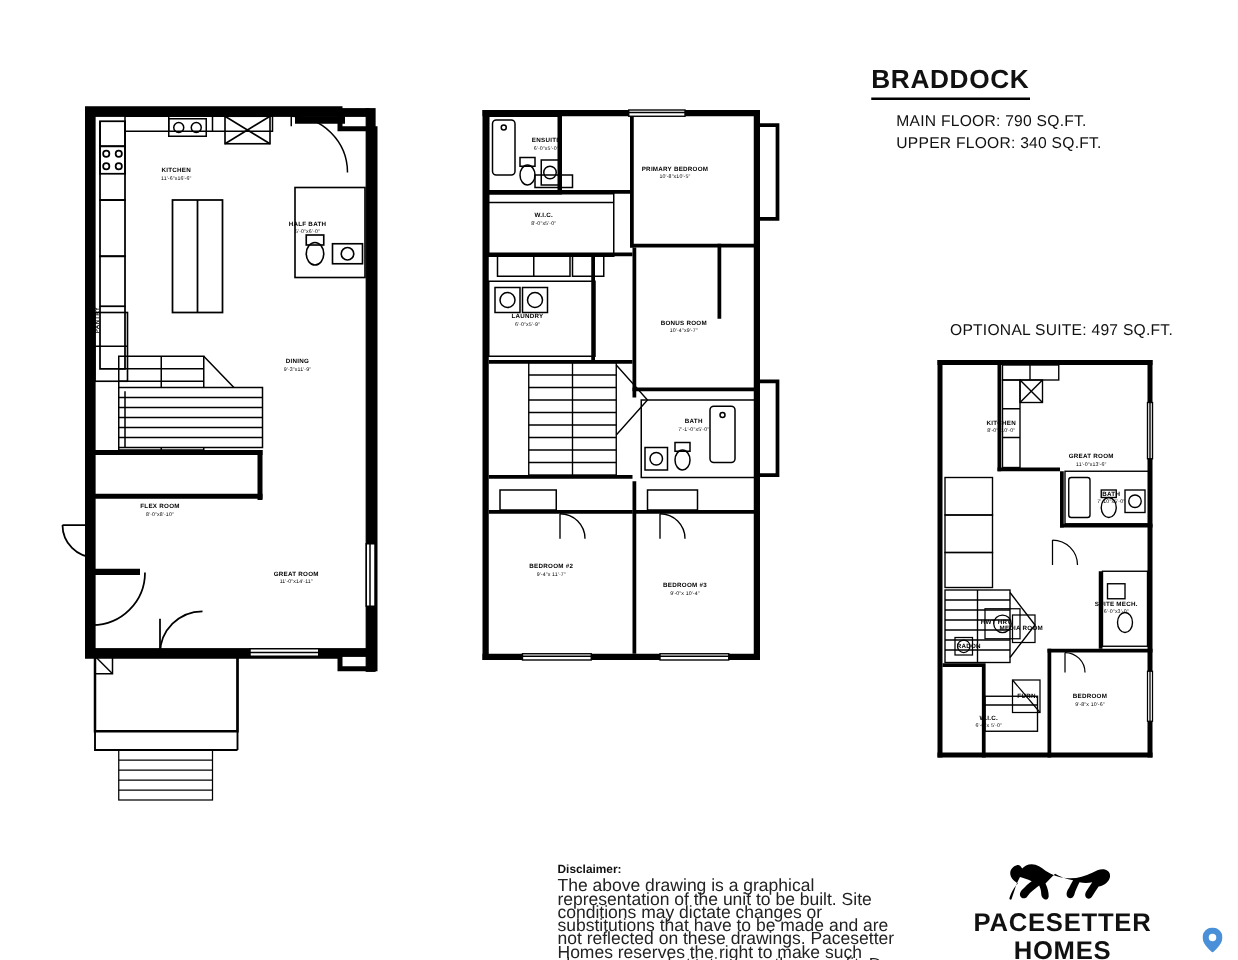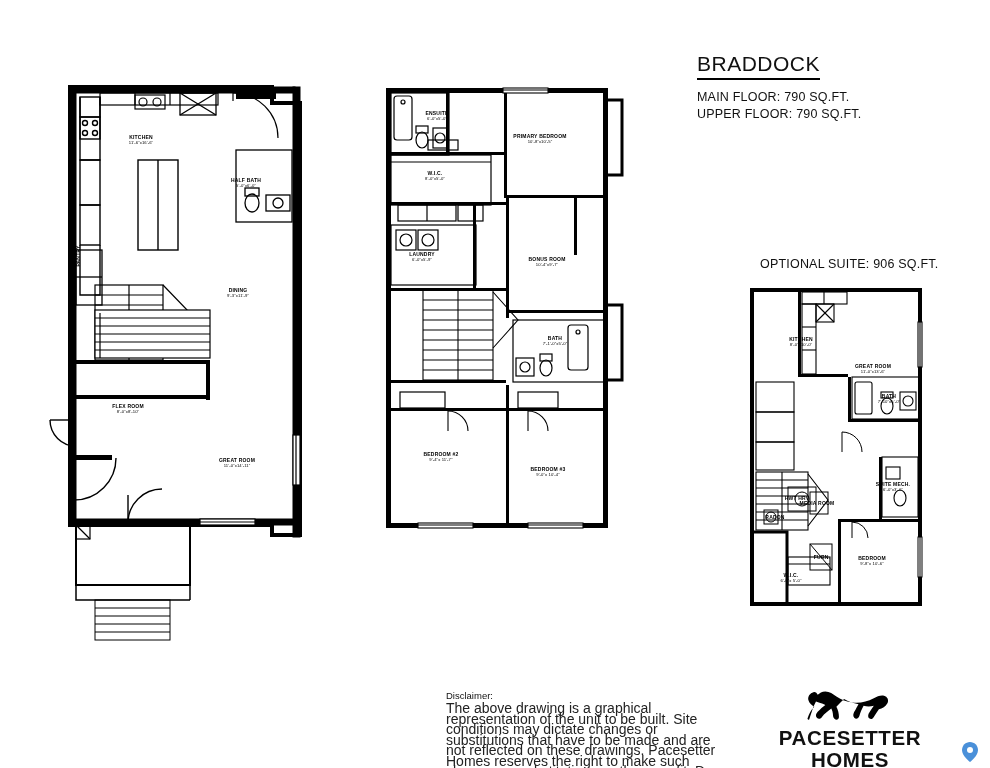--- a/index.html
+++ b/index.html
@@ -23,52 +23,53 @@
 
   
   #title-block {
     position: absolute;
     left: 697px;
     top: 52px;
     width: 270px;
   }
   #plan-title {
     font-size: 21px;
-    font-weight: normal;
+    font-weight: bold;
     letter-spacing: 0.5px;
     border-bottom: 2px solid #000;
     display: inline-block;
     padding-bottom: 2px;
     margin-bottom: 9px;
   }
   .spec-line {
     font-size: 12.5px;
     letter-spacing: 0.2px;
     line-height: 17px;
     white-space: nowrap;
+    margin-left: 20px;
   }
   #optional-suite-label {
     position: absolute;
     left: 760px;
     top: 257px;
     font-size: 12.5px;
     letter-spacing: 0.2px;
     white-space: nowrap;
   }
 
   
   #disclaimer {
     position: absolute;
     left: 446px;
     top: 690px;
     width: 275px;
   }
   #disclaimer-heading {
     font-size: 9.5px;
-    font-weight: normal;
+    font-weight: bold;
     margin-bottom: 2px;
   }
   #disclaimer-body {
     font-size: 14px;
     line-height: 10.5px;
     color: #222;
   }
 
   
   #logo-block {
@@ -129,24 +130,24 @@
   }
 </style>
 </head>
 <body>
 
 <div class="page">
 
   <div id="title-block">
     <div id="plan-title">BRADDOCK</div>
     <div class="spec-line">MAIN FLOOR: 790 SQ.FT.</div>
-    <div class="spec-line">UPPER FLOOR: 790 SQ.FT.</div>
+    <div class="spec-line">UPPER FLOOR: 340 SQ.FT.</div>
   </div>
 
-  <div id="optional-suite-label">OPTIONAL SUITE: 906 SQ.FT.</div>
+  <div id="optional-suite-label">OPTIONAL SUITE: 497 SQ.FT.</div>
 
   <div class="plan" style="left:40px; top:55px;">
     <svg width="290" height="590" viewBox="0 0 290 590" xmlns="http://www.w3.org/2000/svg">
       <g fill="none" stroke="#000" stroke-width="1">
 
         <path d="M30 32 L232 32 L232 48 L260 48 L260 480 L232 480 L232 470 L30 470 Z" stroke-width="4" fill="none"></path>
 
         <rect x="253" y="32" width="7" height="450" fill="#000"></rect>
 
         <rect x="30" y="32" width="225" height="6" fill="#000"></rect>

